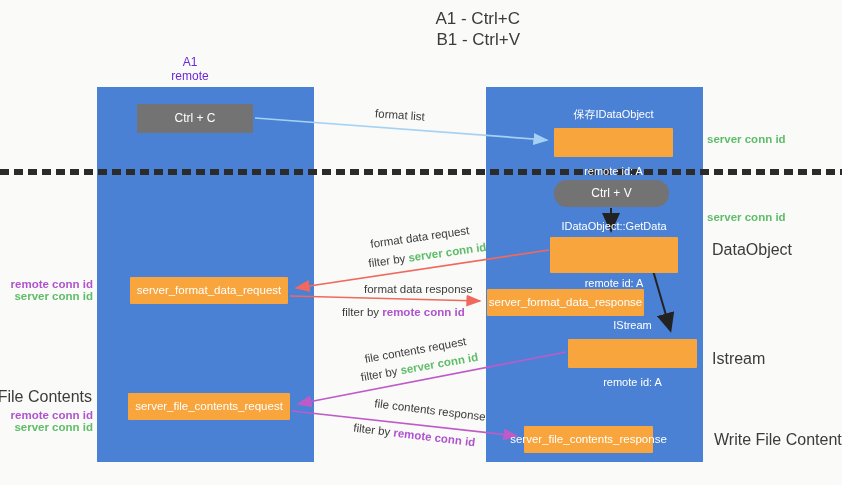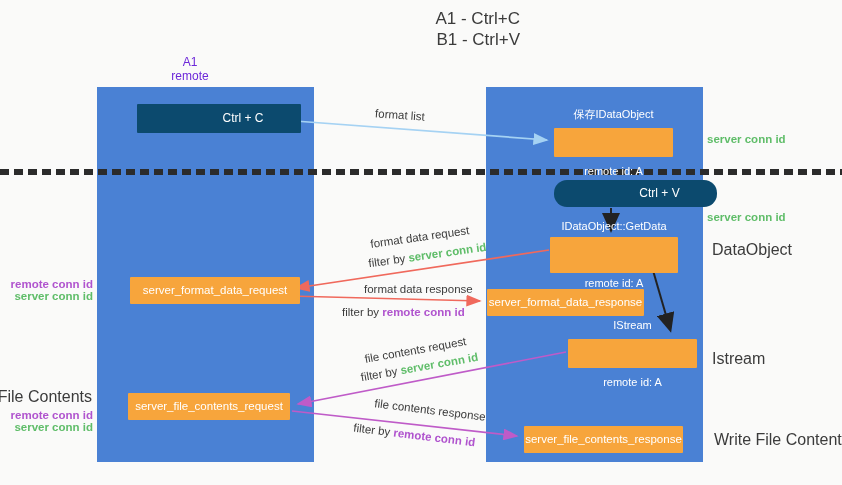--- a/index.html
+++ b/index.html
@@ -34,21 +34,21 @@
     left:0;top:169px;width:842px;height:6px;
     background:repeating-linear-gradient(90deg,#2B2B2B 0 9px,transparent 9px 14px);
   }
   .node{
     display:flex;flex-direction:column;
     align-items:center;justify-content:center;
     color:#fff;text-align:center;
     font-size:11.5px;line-height:13px;
     border-radius:1px;
   }
-  .node.green{background:#0c4a6e;font-size:12px;padding-left:48px;}
+  .node.green{background:#737373;font-size:12px;}
   .node.orange{background:#F7A53C;gap:44px;}
   .arrow-label{
     font-size:11.5px;line-height:13px;
     color:#3C3C3C;white-space:nowrap;
     transform-origin:center;
   }
   .side-label{
     font-size:16px;color:#3B3B3B;white-space:nowrap;
   }
   .conn-pair{
@@ -114,38 +114,38 @@
 
   <div class="abs node green" style="left:554px;top:180px;width:115px;height:27px;border-radius:13px;">
     <div>Ctrl + V</div>
   </div>
 
   <div class="abs node orange" style="left:550px;top:237px;width:128px;height:36px;font-size:11px;">
     <div>IDataObject::GetData</div>
     <div>remote id: A</div>
   </div>
 
-  <div class="abs node orange" style="left:130px;top:277px;width:170px;height:27px;">
+  <div class="abs node orange" style="left:130px;top:277px;width:158px;height:27px;">
     <div>server_format_data_request</div>
   </div>
 
   <div class="abs node orange" style="left:487px;top:289px;width:157px;height:27px;">
     <div>server_format_data_response</div>
   </div>
 
   <div class="abs node orange" style="left:568px;top:339px;width:129px;height:29px;font-size:11px;">
     <div>IStream</div>
     <div>remote id: A</div>
   </div>
 
   <div class="abs node orange" style="left:128px;top:393px;width:162px;height:27px;">
     <div>server_file_contents_request</div>
   </div>
 
-  <div class="abs node orange" style="left:524px;top:426px;width:159px;height:27px;">
+  <div class="abs node orange" style="left:524px;top:426px;width:129px;height:27px;">
     <div>server_file_contents_response</div>
   </div>
 
   <div class="abs arrow-label" style="left:375px;top:109px;transform:rotate(4deg);">format list</div>
 
   <div class="abs arrow-label" style="left:370px;top:231px;transform:rotate(-8deg);">format data request</div>
   <div class="abs arrow-label" style="left:368px;top:249px;transform:rotate(-8deg);">
     <span>filter by </span><span class="green-t">server conn id</span>
   </div>
 

